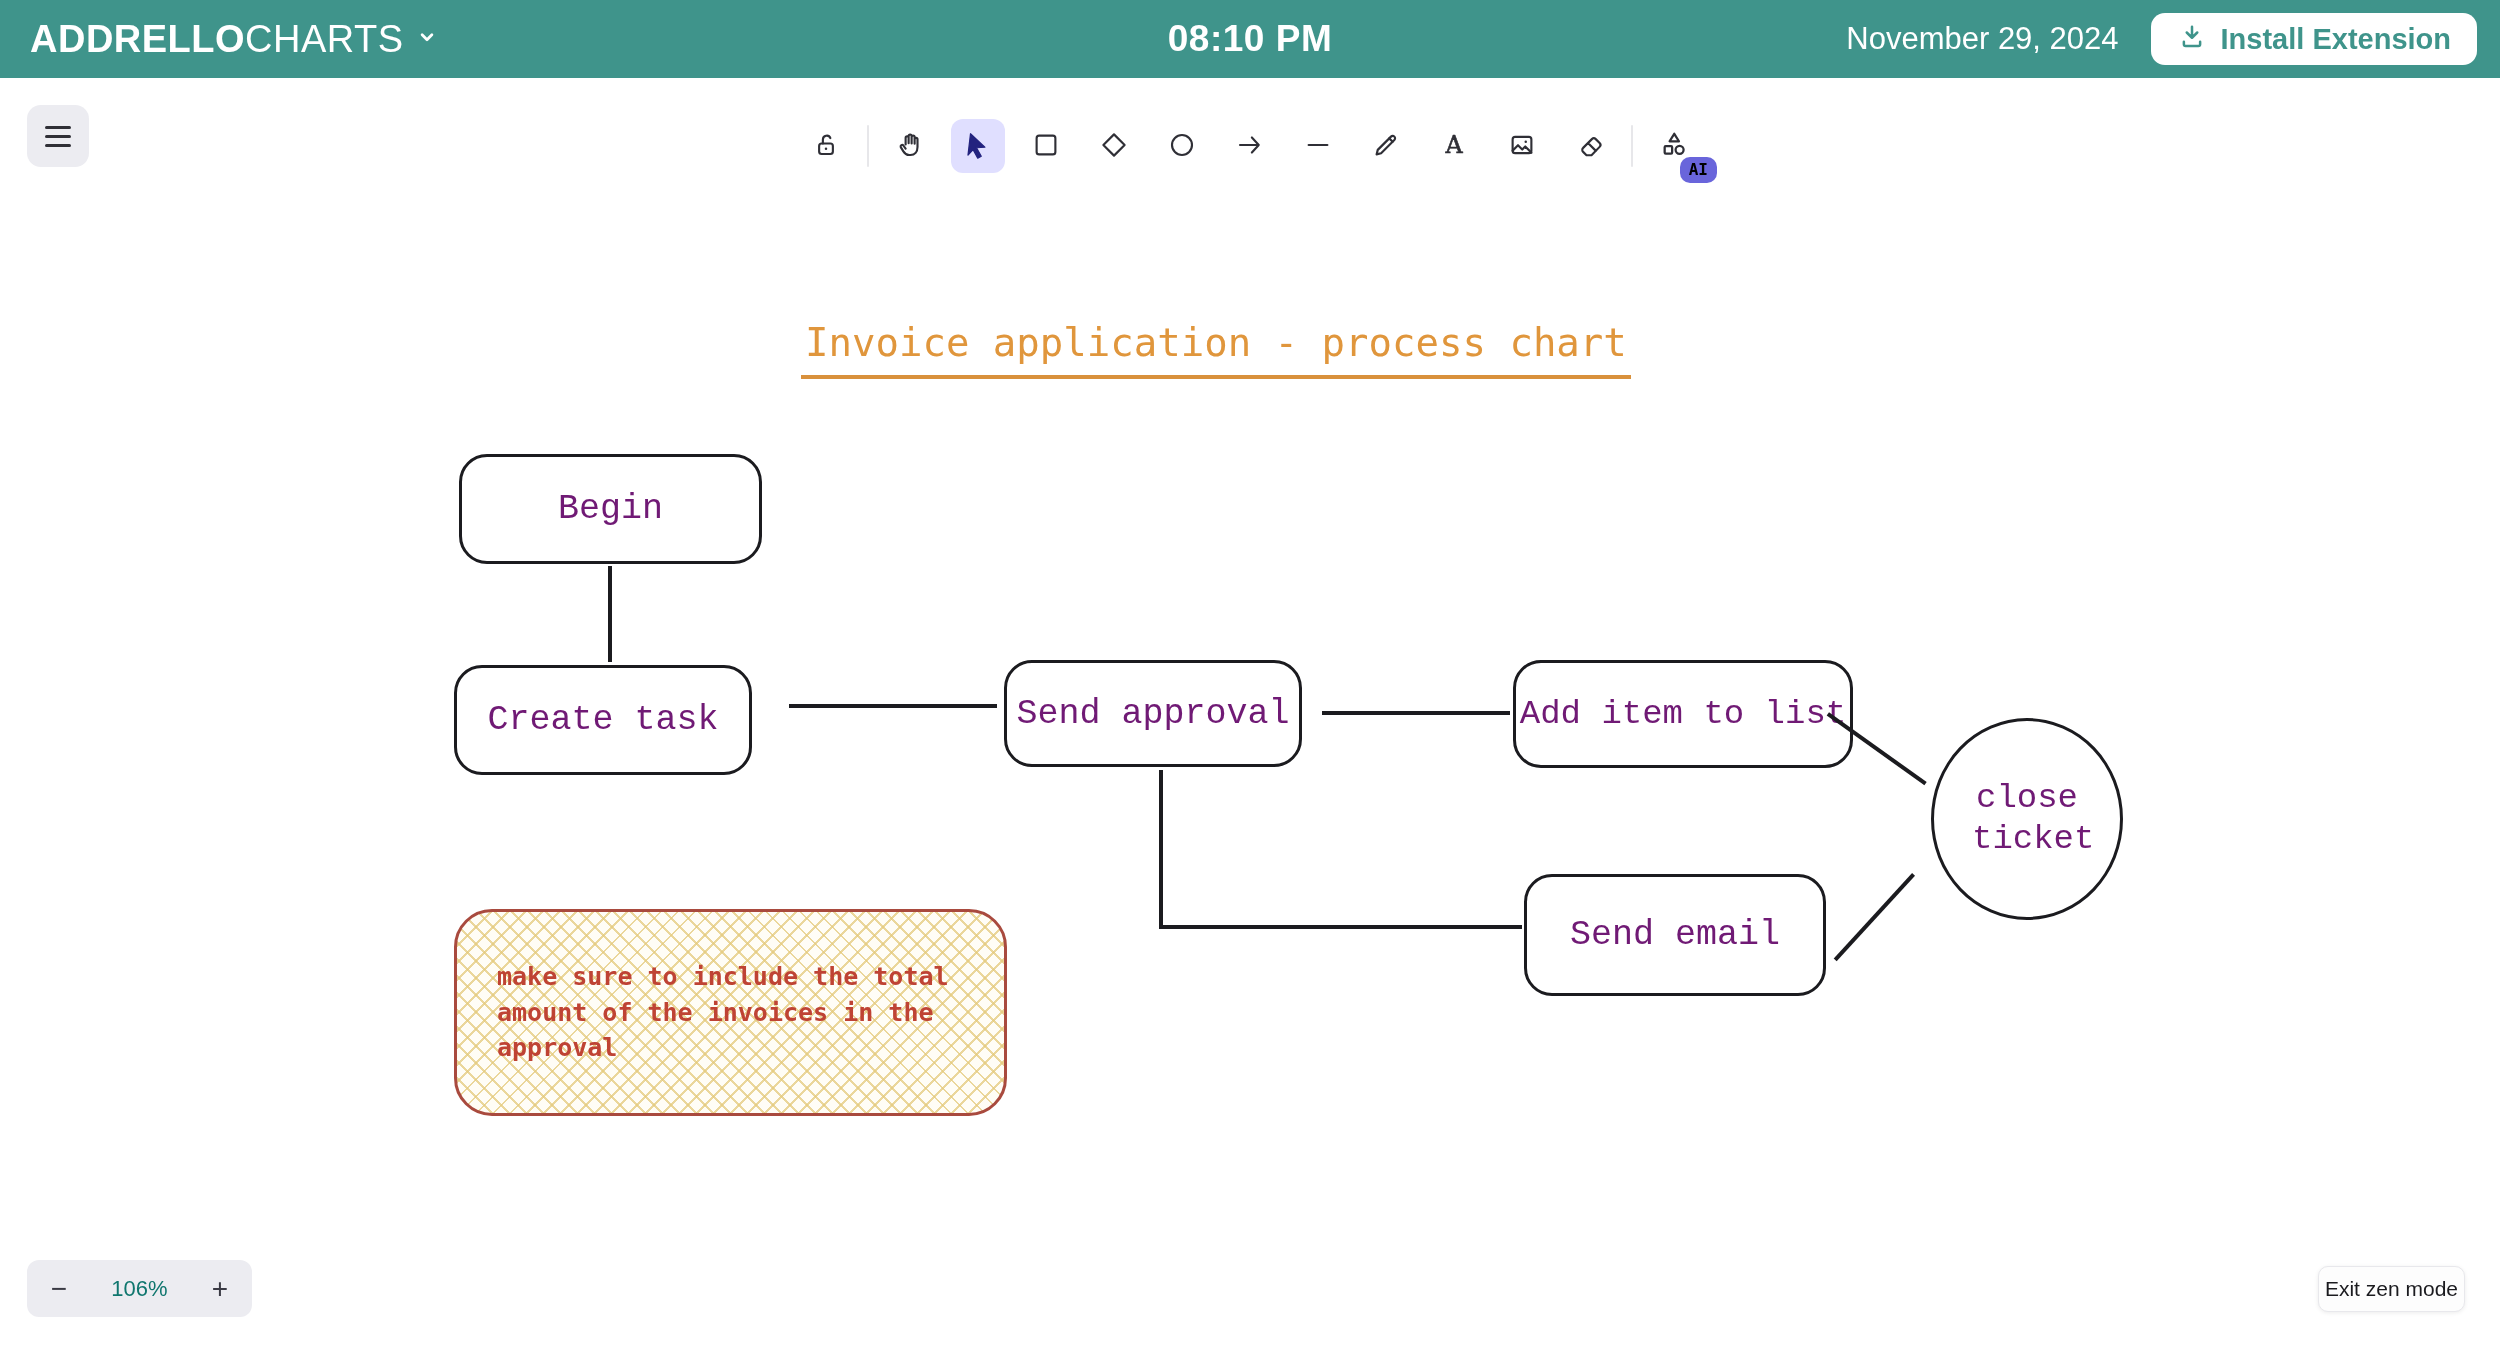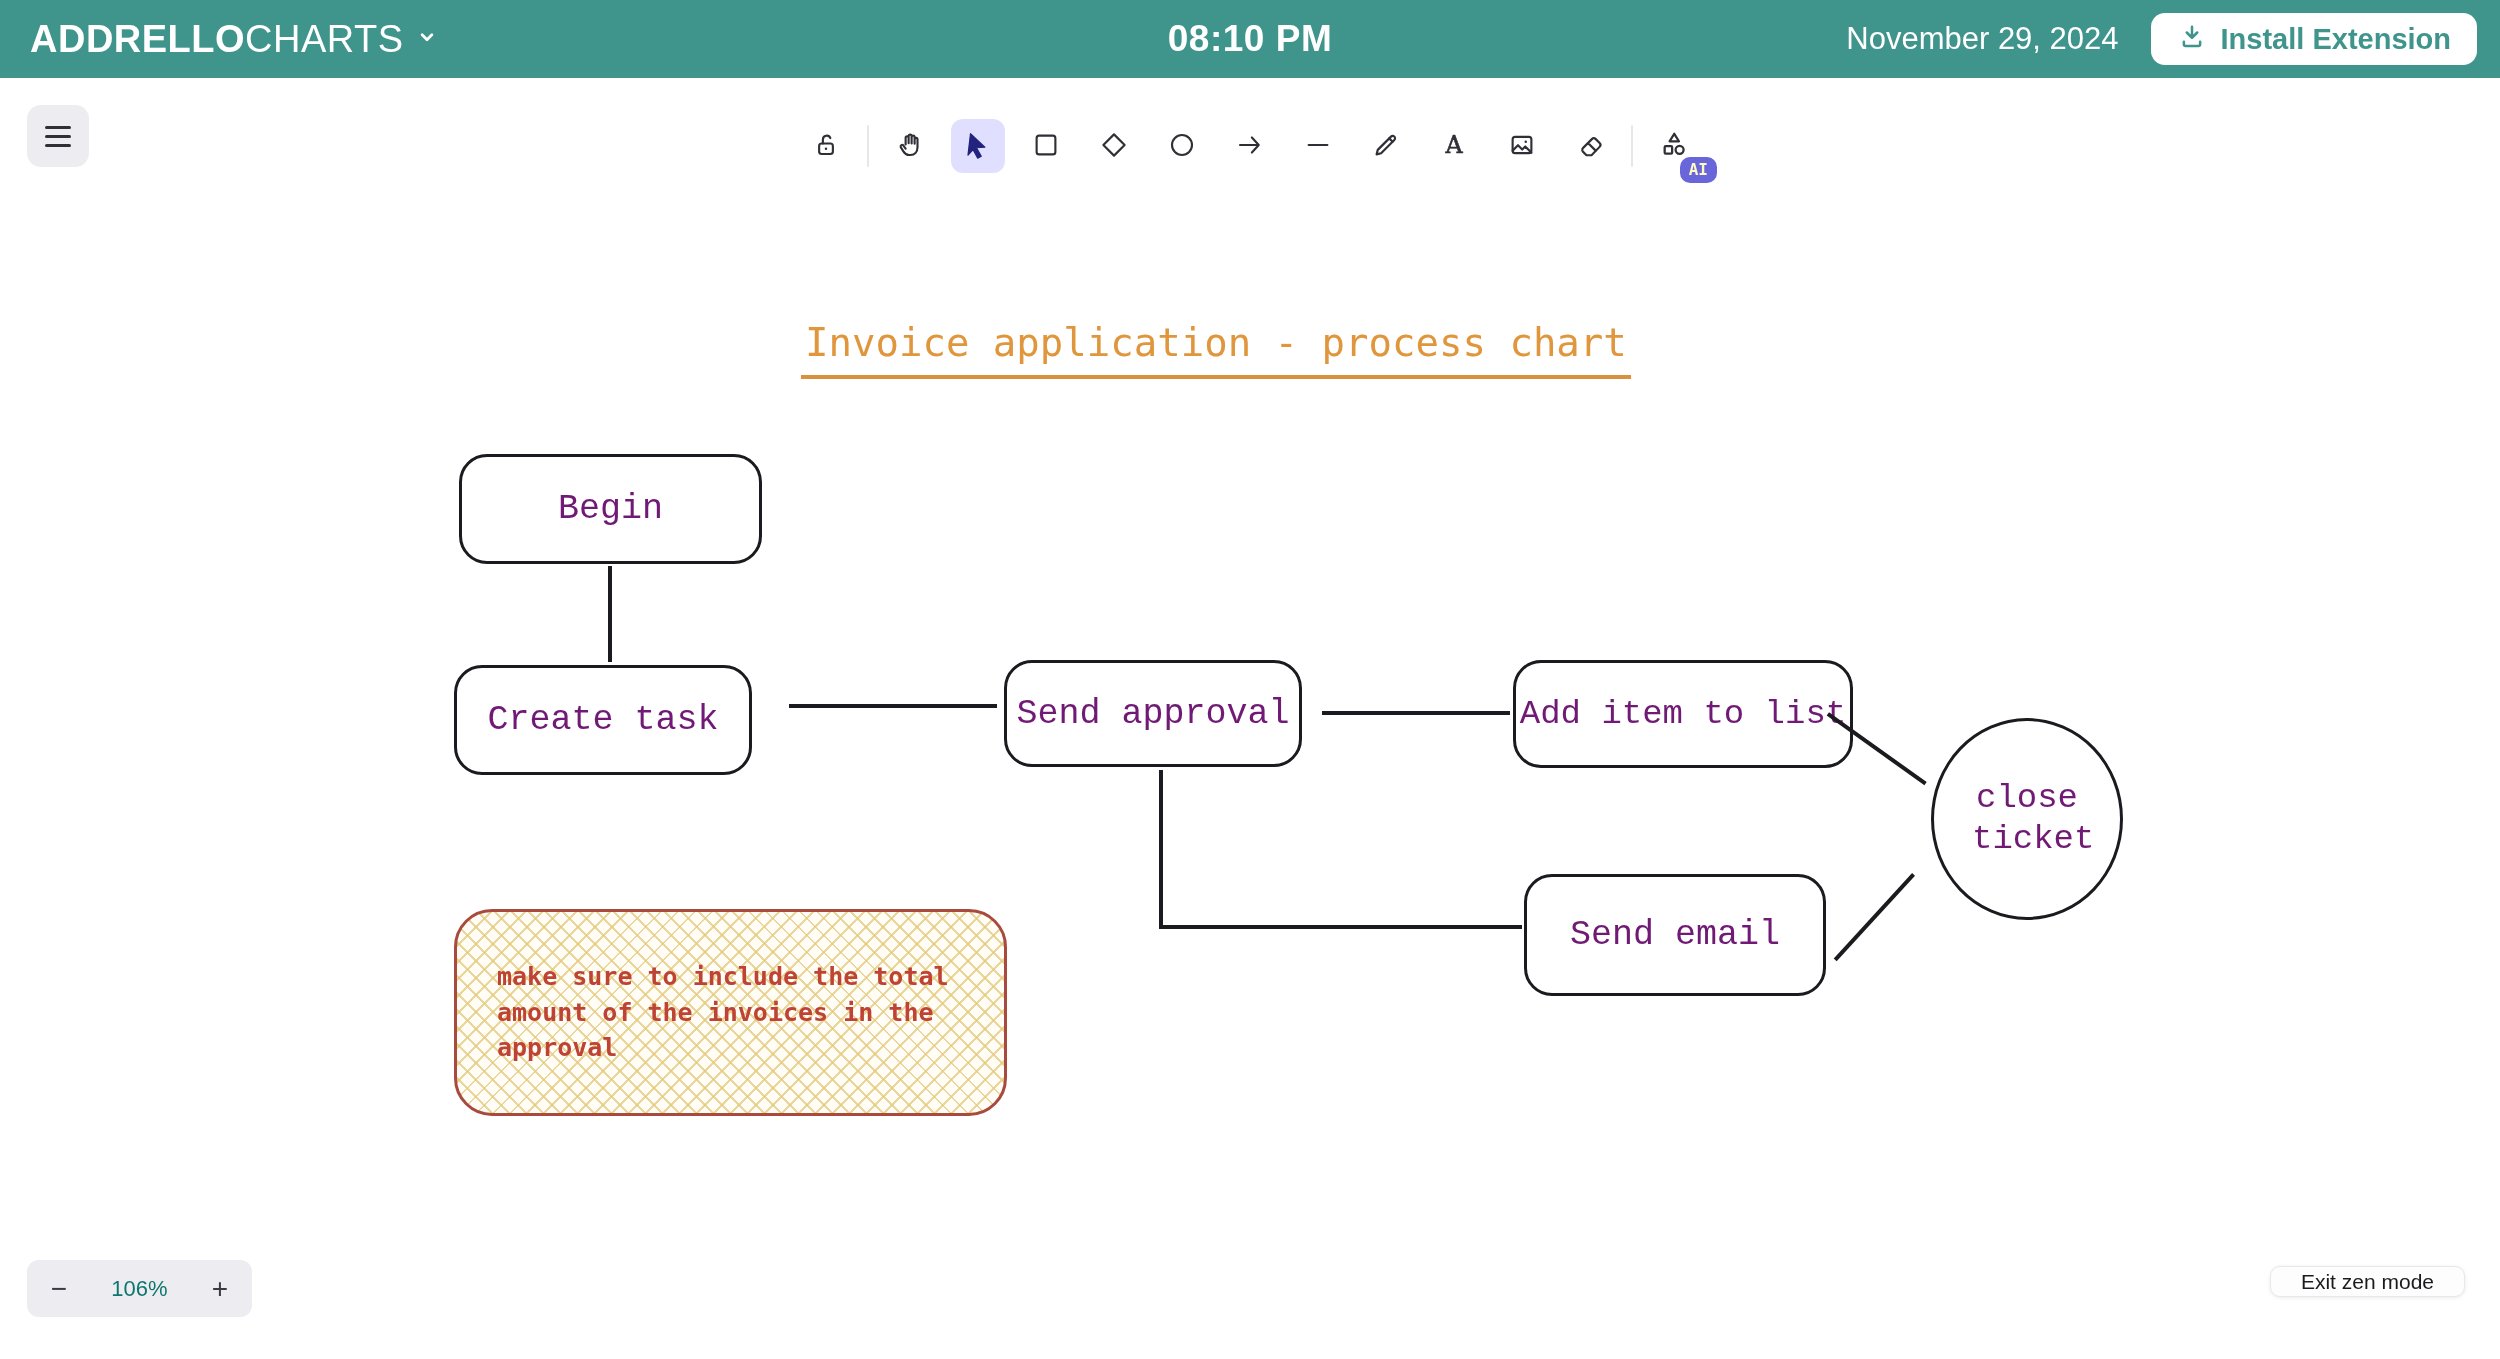--- a/index.html
+++ b/index.html
@@ -58,21 +58,21 @@
     width:54px; height:54px; border:none; border-radius:12px;
     background:transparent; cursor:pointer;
     display:flex; align-items:center; justify-content:center;
     position:relative; flex:0 0 auto;
   }
   .tool-btn.active { background:#e0dfff; }
   .tool-btn svg { stroke:#2f2f36; fill:none; stroke-width:1.7; stroke-linecap:round; stroke-linejoin:round; }
   .tool-divider { width:2px; height:42px; background:#e7e7ea; border-radius:1px; flex:0 0 auto; }
   .ai-badge {
     position:absolute; right:-16px; bottom:-10px;
-    background:#6965db; color:#fef9c3;
+    background:#6965db; color:#000000;
     font-family:"DejaVu Sans Mono", monospace;
     font-size:16px; font-weight:bold; line-height:1;
     padding:5px 9px; border-radius:10px;
   }
   
   .canvas-title {
     position:absolute; left:801px; top:320px;
     font-family:"DejaVu Sans Mono", monospace;
     font-size:39px; color:#e0963c;
     padding:0 4px 10px 4px;
@@ -130,24 +130,24 @@
     padding:0 10px;
   }
   .zoom-btn {
     width:44px; height:44px; border:none; background:transparent; cursor:pointer;
     font-size:28px; color:#3a3a44; border-radius:8px;
     display:flex; align-items:center; justify-content:center;
     font-family:"Liberation Sans", sans-serif;
   }
   .zoom-level { font-size:22px; color:#0f766e; cursor:pointer; }
   .exit-zen {
-    position:absolute; right:35px; top:1266px; height:31px;
+    position:absolute; right:35px; top:1266px; height:46px;
     background:#fdfdfd; border:1px solid #e8e8ec; border-radius:10px;
     box-shadow:0 1px 4px rgba(0,0,0,.08);
-    padding:0 30px; font-size:21px; color:#1b1b1f; cursor:pointer;
+    padding:0 6px; font-size:21px; color:#1b1b1f; cursor:pointer;
     display:flex; align-items:center;
     font-family:"Liberation Sans", sans-serif;
   }
 </style>
 </head>
 <body>
 
 <div class="header">
   <div class="brand">
     <div class="brand-text">

